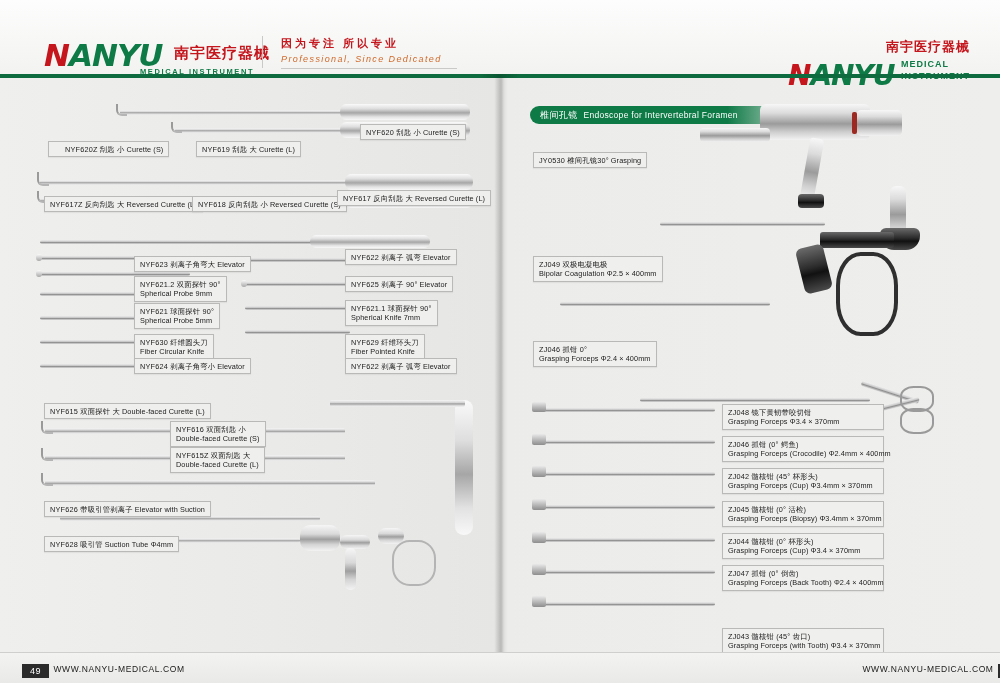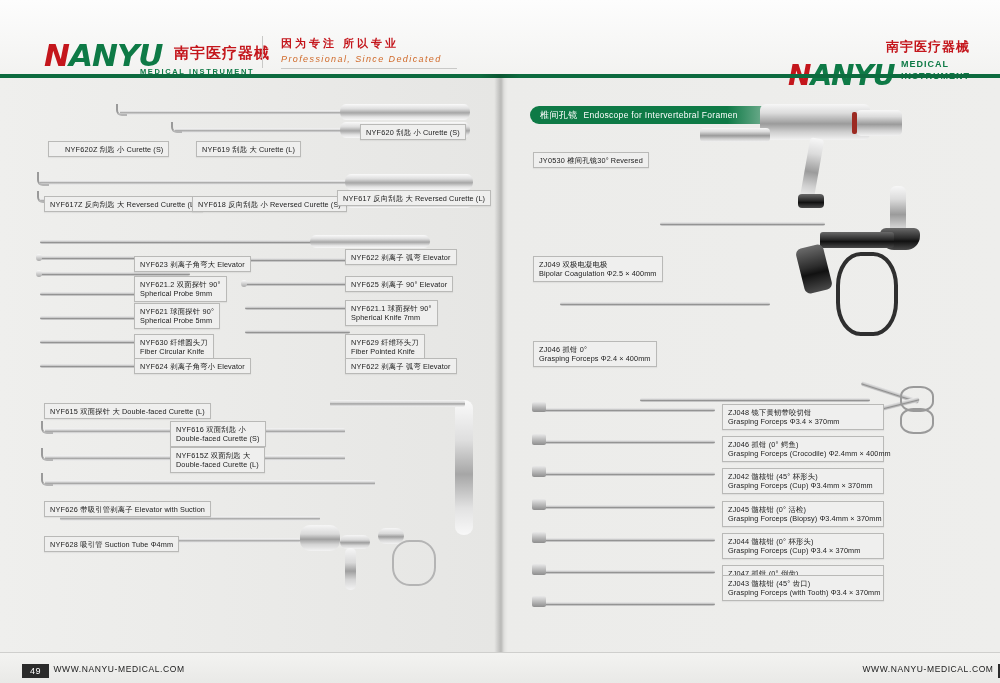--- a/index.html
+++ b/index.html
@@ -334,21 +334,21 @@
   <div class="forceps-jaw" style="left:532px;top:564px;width:14px;height:11px;"></div>
   <div class="forceps-jaw" style="left:532px;top:596px;width:14px;height:11px;"></div>
 
   <div class="rod thin" style="left:640px;top:398px;width:230px;height:4px;"></div>
   <div class="rod thin" style="left:860px;top:390px;width:60px;height:5px;transform:rotate(18deg);"></div>
   <div class="rod thin" style="left:860px;top:404px;width:60px;height:5px;transform:rotate(-14deg);"></div>
   <div class="cable" style="left:900px;top:386px;width:30px;height:22px;border-color:#9a9a9a;"></div>
   <div class="cable" style="left:900px;top:408px;width:30px;height:22px;border-color:#9a9a9a;"></div>
 
   <div class="lbl" style="left:533px;top:152px;">
-    <span class="cn">JY0530 椎间孔镜30°</span> <span class="en">Reversed</span>
+    <span class="cn">JY0530 椎间孔镜30°</span> <span class="en">Grasping</span>
   </div>
   <div class="lbl" style="left:533px;top:256px;">
     <div class="cn">ZJ049 双极电凝电极</div>
       <div class="en">Bipolar Coagulation  Φ2.5 × 400mm</div>
   </div>
   <div class="lbl" style="left:533px;top:341px;">
     <div class="cn">ZJ046 抓钳 0°</div>
       <div class="en">Grasping Forceps  Φ2.4 × 400mm</div>
   </div>
   <div class="lbl" style="left:722px;top:404px;width:150px;">
@@ -368,21 +368,21 @@
       <div class="en">Grasping Forceps (Biopsy)  Φ3.4mm × 370mm</div>
   </div>
   <div class="lbl" style="left:722px;top:533px;width:150px;">
     <div class="cn">ZJ044 髓核钳 (0°  杯形头)</div>
       <div class="en">Grasping Forceps (Cup)  Φ3.4 × 370mm</div>
   </div>
   <div class="lbl" style="left:722px;top:565px;width:150px;">
     <div class="cn">ZJ047 抓钳 (0°  倒齿)</div>
       <div class="en">Grasping Forceps (Back Tooth)  Φ2.4 × 400mm</div>
   </div>
-  <div class="lbl" style="left:722px;top:575px;width:150px;">
+  <div class="lbl" style="left:722px;top:628px;width:150px;">
     <div class="cn">ZJ043 髓核钳 (45°  齿口)</div>
       <div class="en">Grasping Forceps (with Tooth)  Φ3.4 × 370mm</div>
   </div>
 
   <div class="footer">
     <div class="footbar" id="footL">
       <span class="pg">49</span>
       <span class="foot-url">WWW.NANYU-MEDICAL.COM</span>
     </div>
     <div class="footbar" id="footR">

